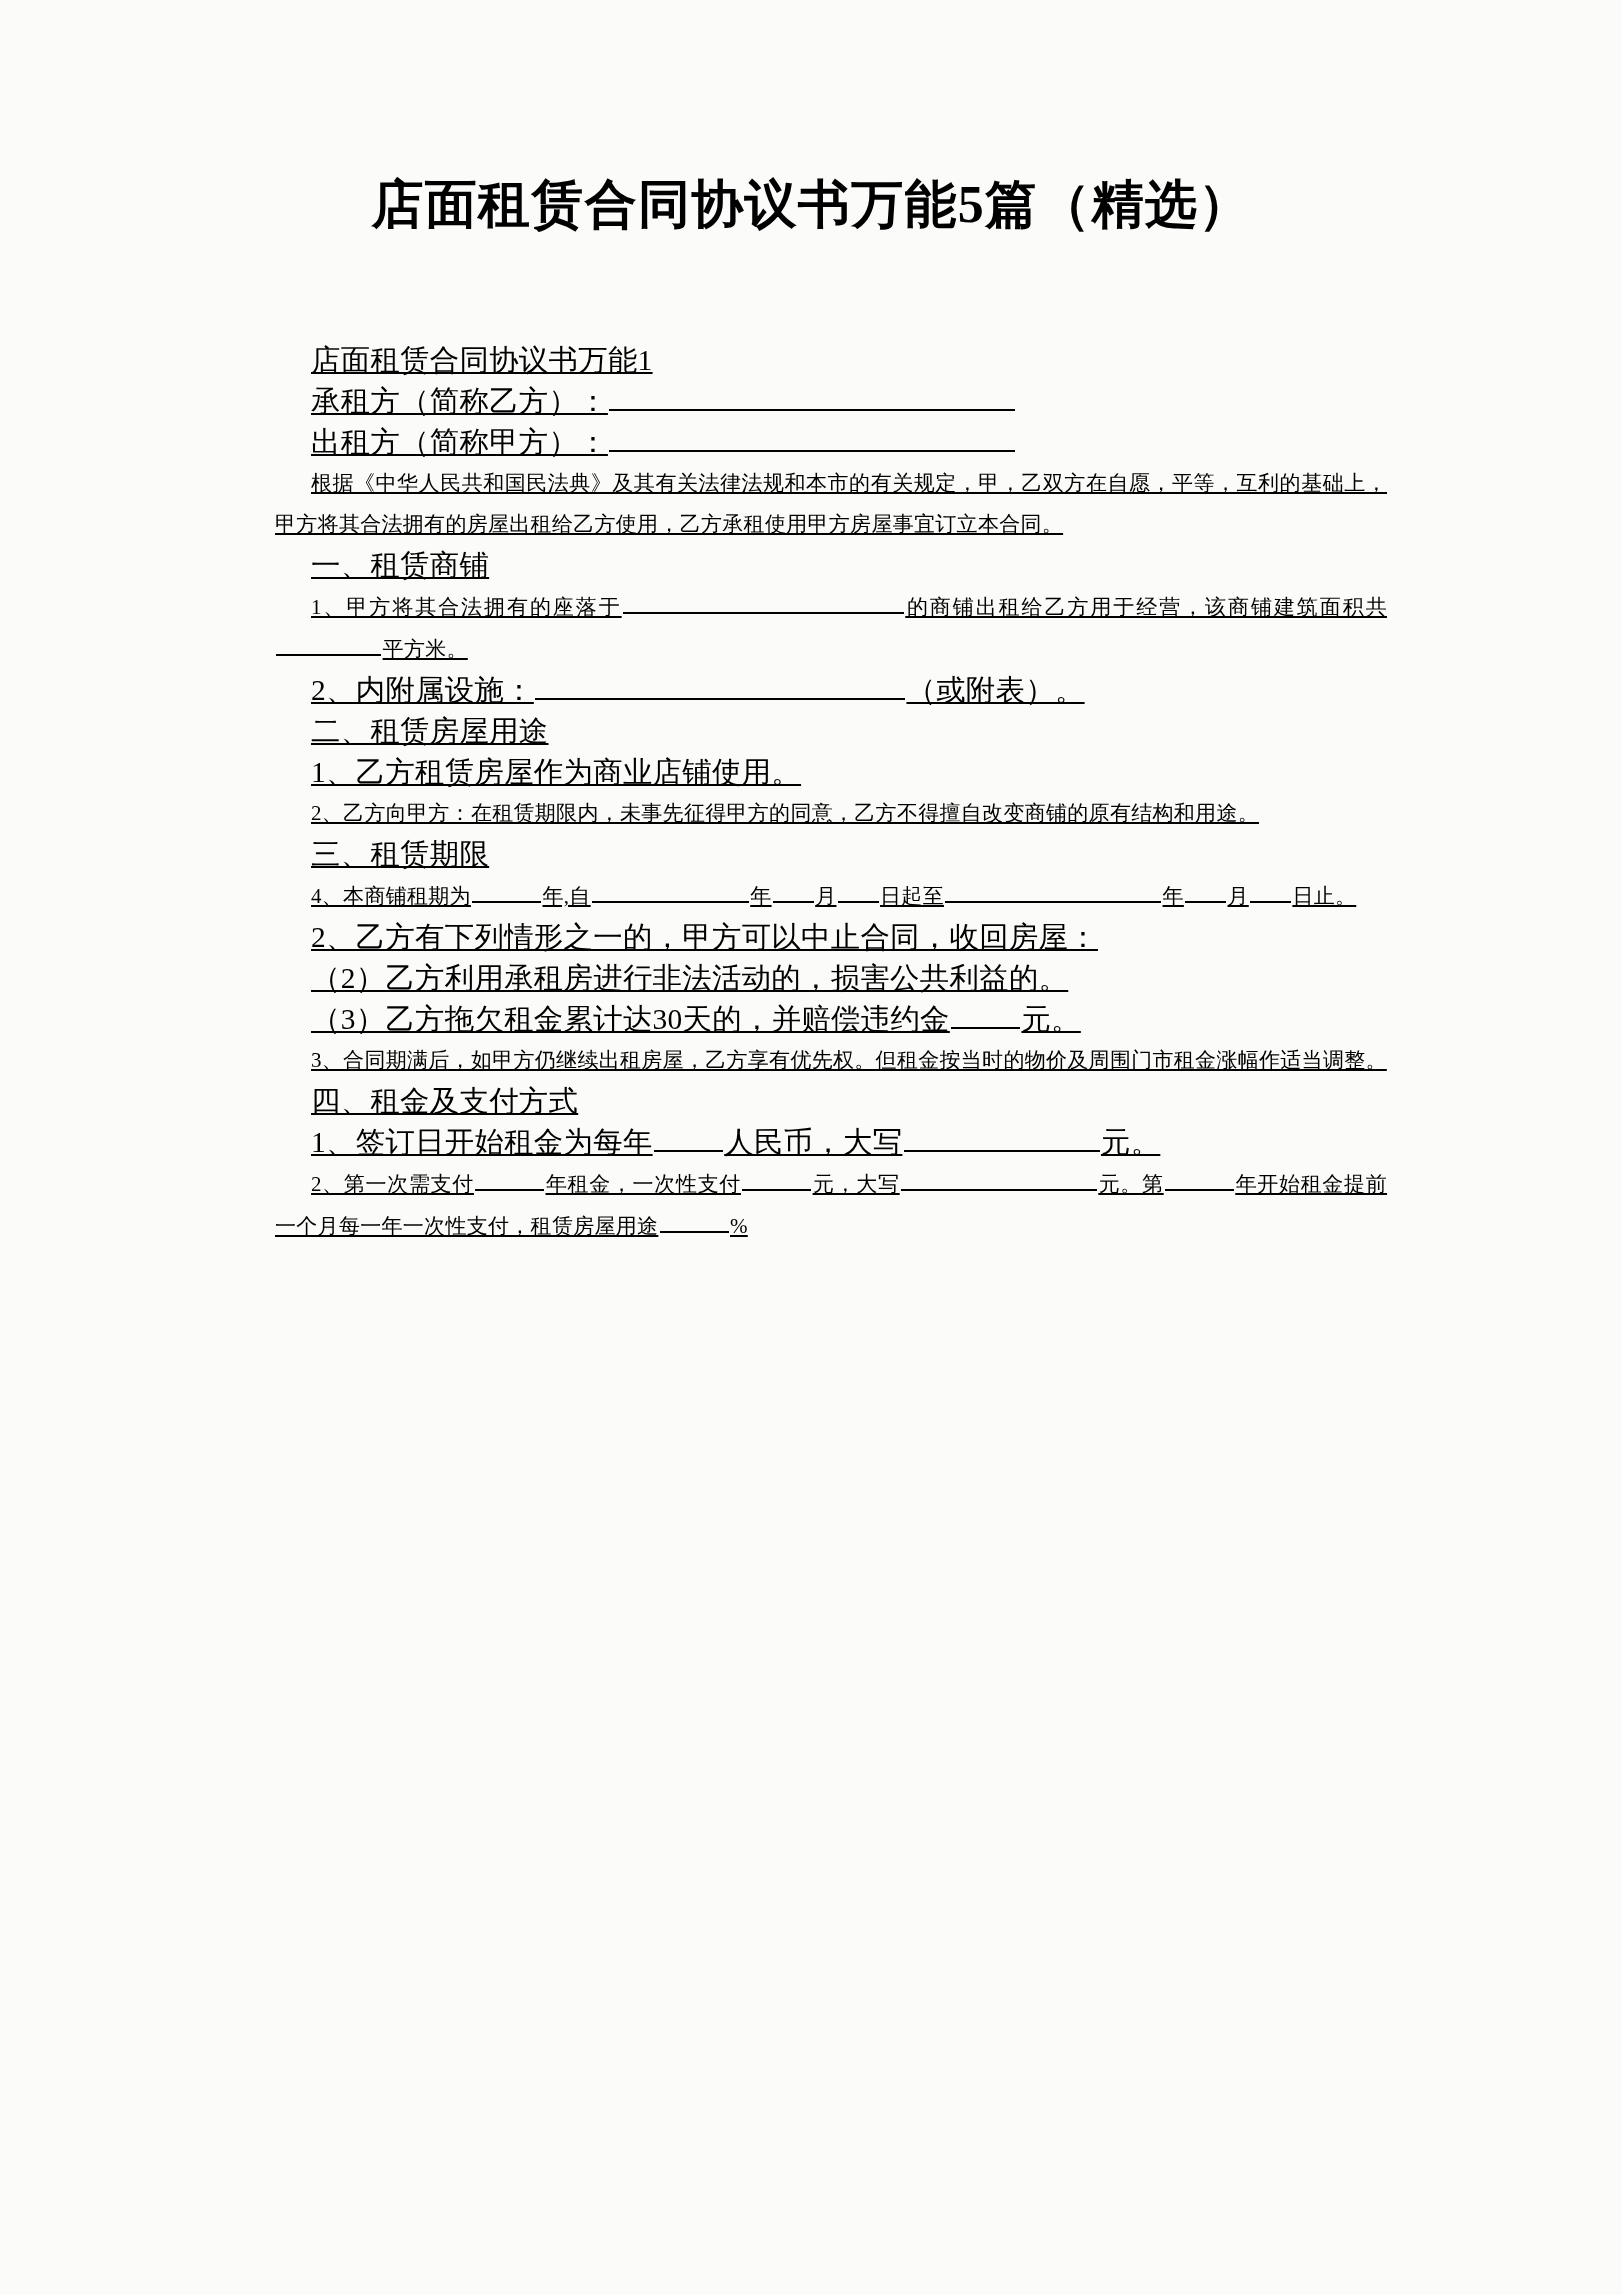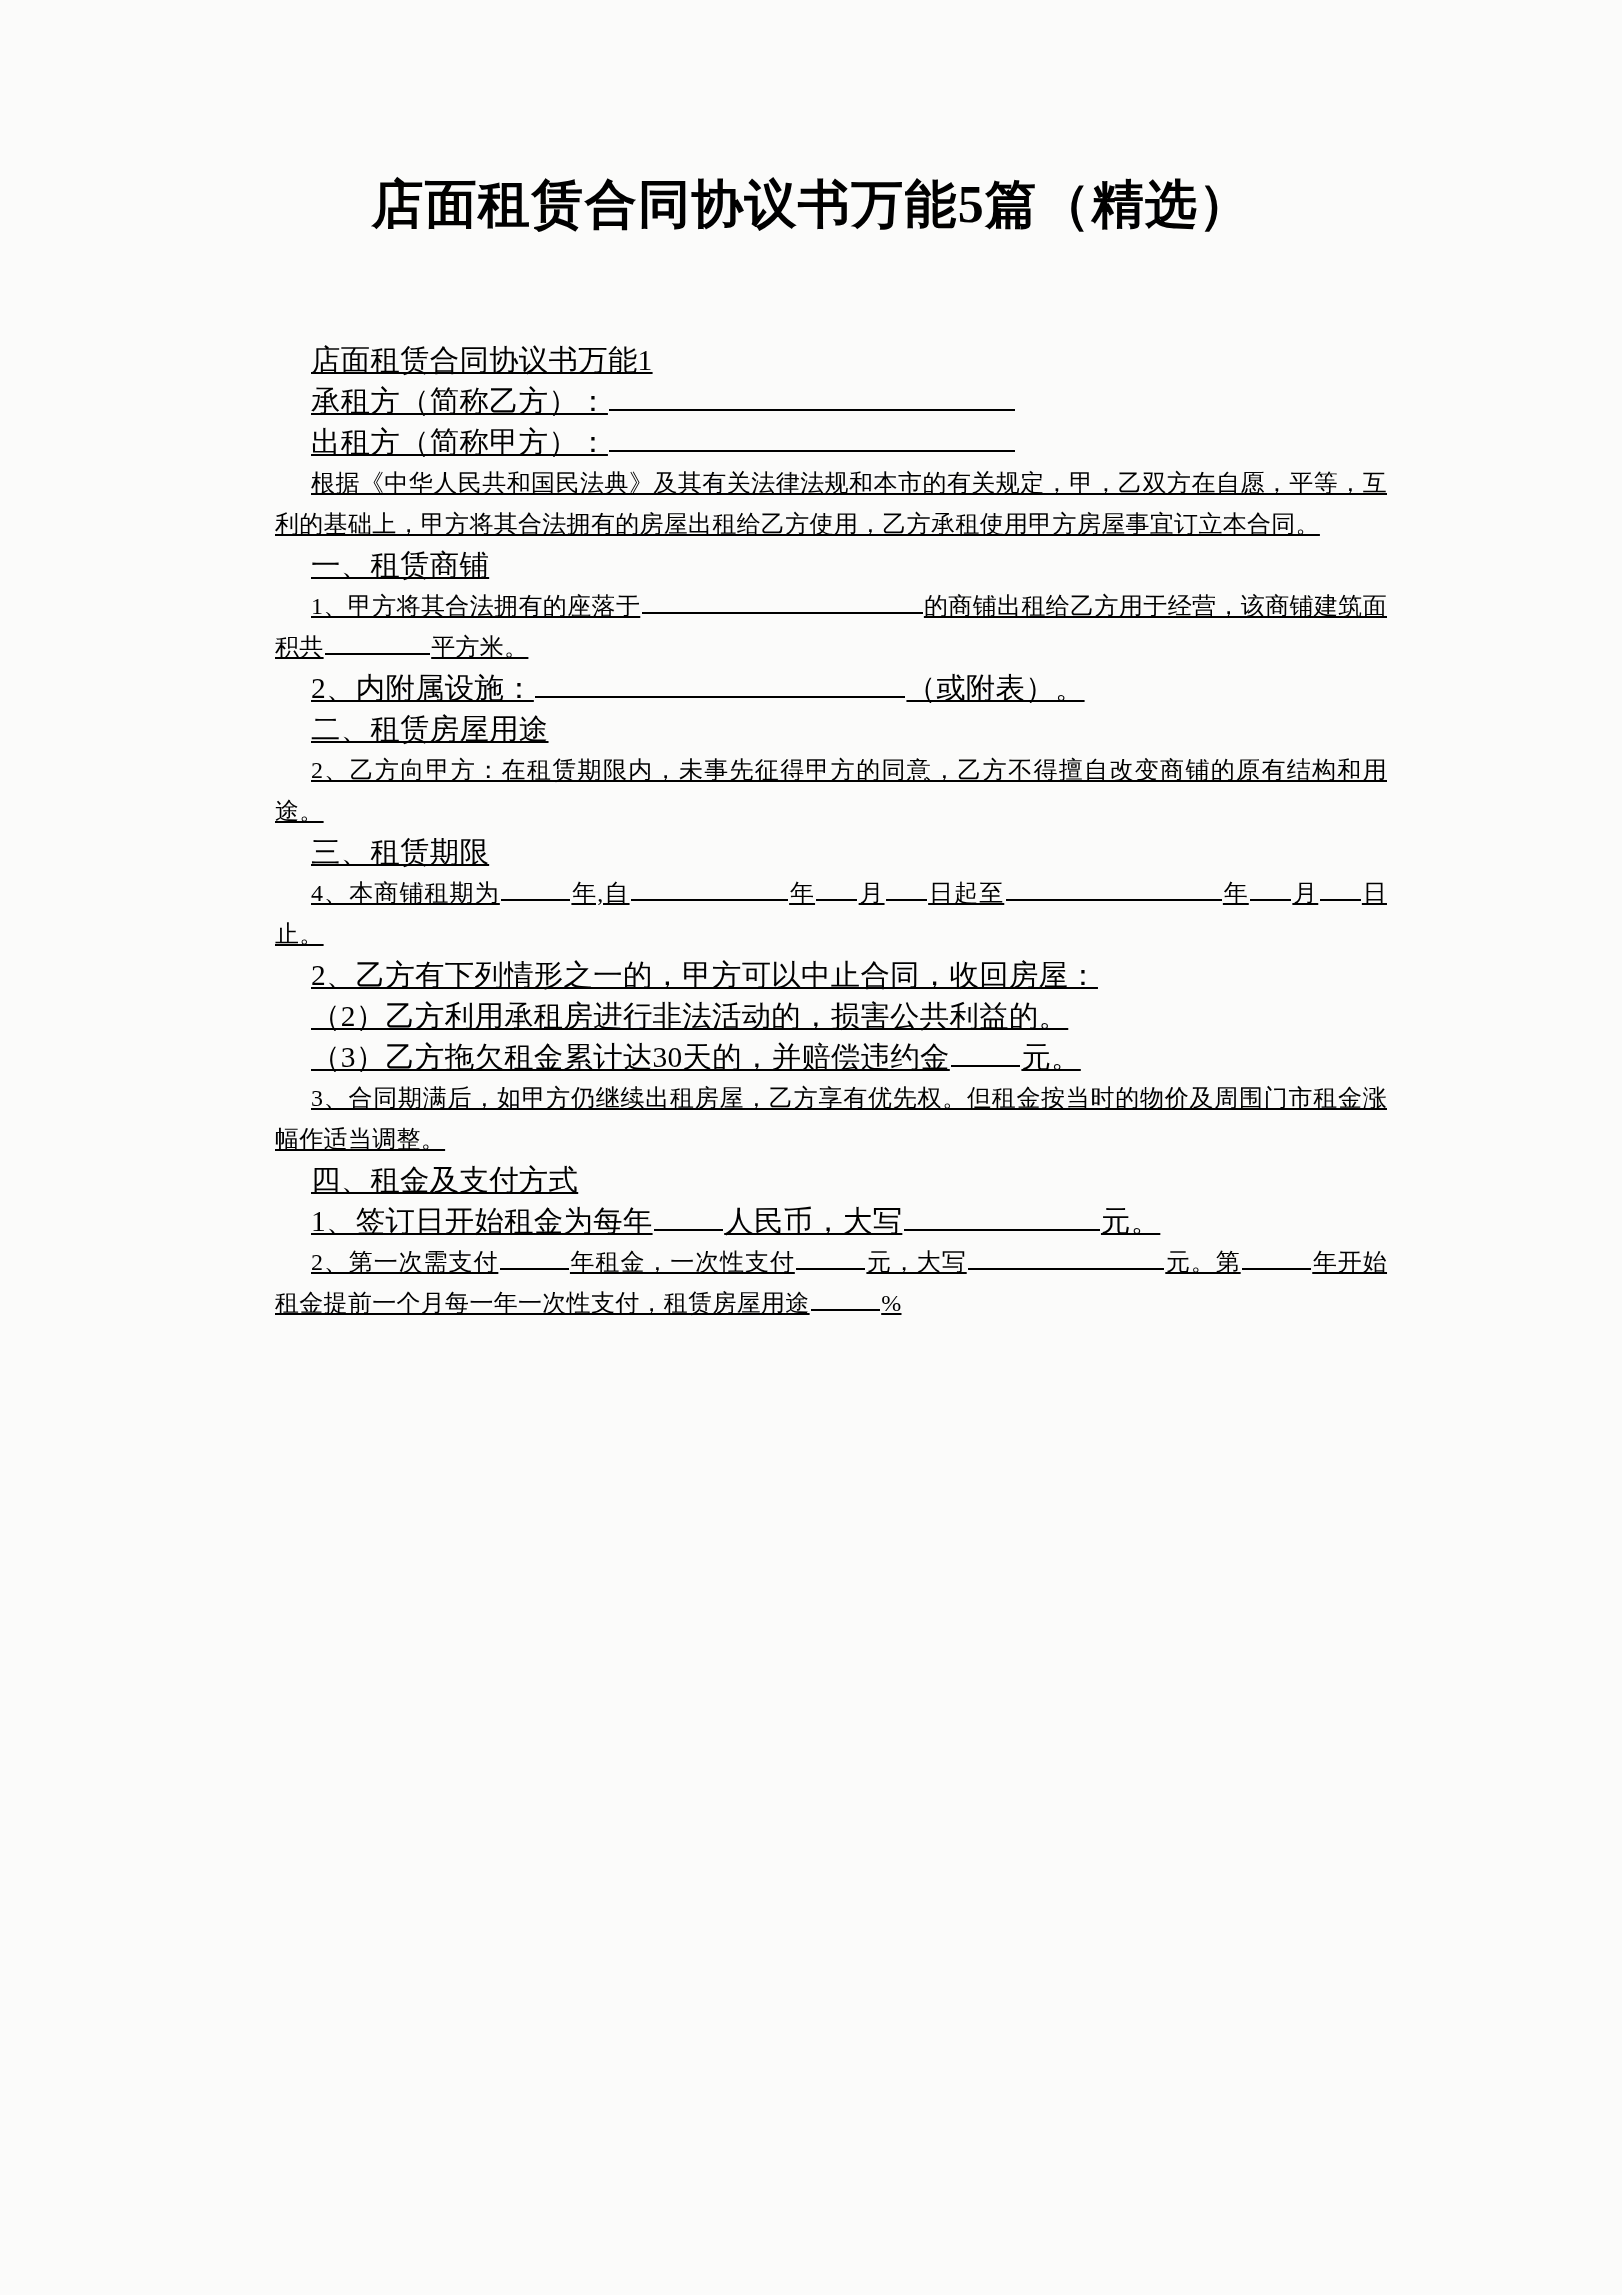--- a/index.html
+++ b/index.html
@@ -51,21 +51,21 @@
     letter-spacing: 0.3px;
     white-space: nowrap;
     font-family: "Liberation Serif", "DejaVu Serif", serif;
   }
 
   .indent2 {
     padding-left: 36px;
   }
 
   .para {
-    font-size: 24px;
+    font-size: 21px;
     line-height: 41px;
     letter-spacing: 0.3px;
     text-align: justify;
     text-justify: inter-character;
     text-indent: 36px;
     font-family: "Liberation Serif", "DejaVu Serif", serif;
   }
 
   .blank {
     display: inline-block;
@@ -104,20 +104,21 @@
     <div class="para">根据《中华人民共和国民法典》及其有关法律法规和本市的有关规定，甲，乙双方在自愿，平等，互利的基础上，甲方将其合法拥有的房屋出租给乙方使用，乙方承租使用甲方房屋事宜订立本合同。</div>
 
     <div class="line indent2">一、租赁商铺</div>
 
     <div class="para"><span>1、甲方将其合法拥有的座落于</span><span class="blank b-xxl"></span><span>的商铺出租给乙方用于经营，该商铺建筑面积共</span><span class="blank b-md"></span><span>平方米。</span></div>
 
     <div class="line indent2"><span>2、内附属设施：</span><span class="blank" style="width:370px"></span><span>（或附表）。</span></div>
 
     <div class="line indent2">二、租赁房屋用途</div>
 
+    <div class="line indent2">1、乙方租赁房屋作为商业店铺使用。</div>
 
     <div class="para">2、乙方向甲方：在租赁期限内，未事先征得甲方的同意，乙方不得擅自改变商铺的原有结构和用途。</div>
 
     <div class="line indent2">三、租赁期限</div>
 
     <div class="para"><span>4、本商铺租期为</span><span class="blank b-sm"></span><span>年,自</span><span class="blank b-lg"></span><span>年</span><span class="blank b-xs"></span><span>月</span><span class="blank b-xs"></span><span>日起至</span><span class="blank b-xl"></span><span>年</span><span class="blank b-xs"></span><span>月</span><span class="blank b-xs"></span><span>日止。</span></div>
 
     <div class="line indent2">2、乙方有下列情形之一的，甲方可以中止合同，收回房屋：</div>
 
 

